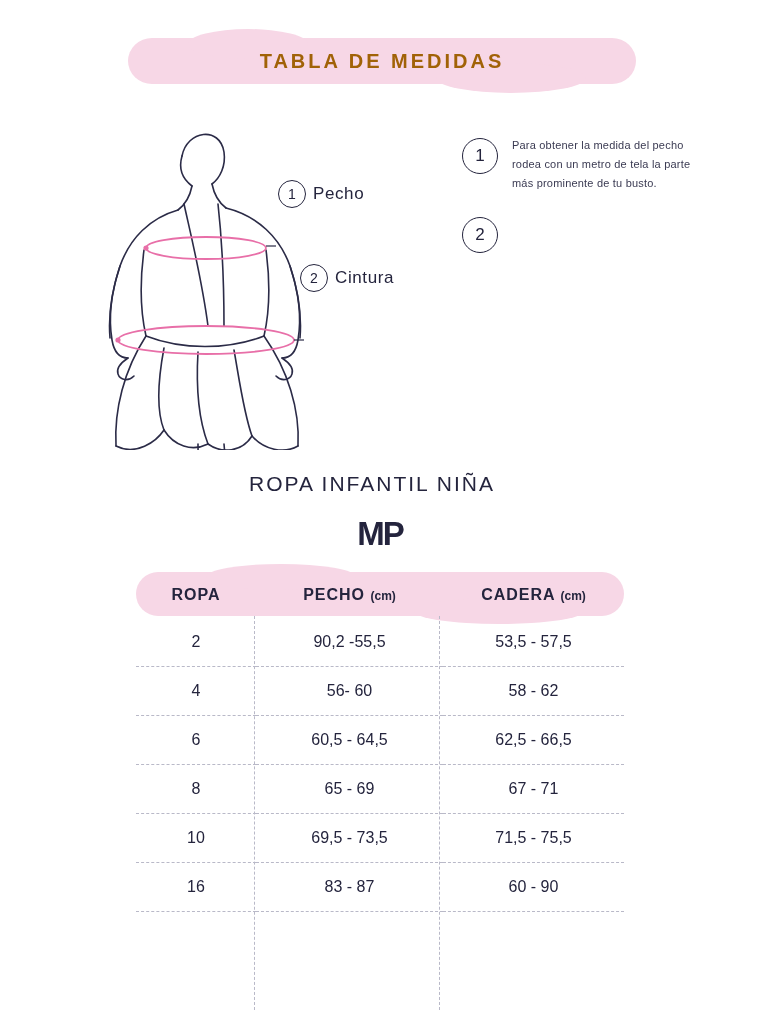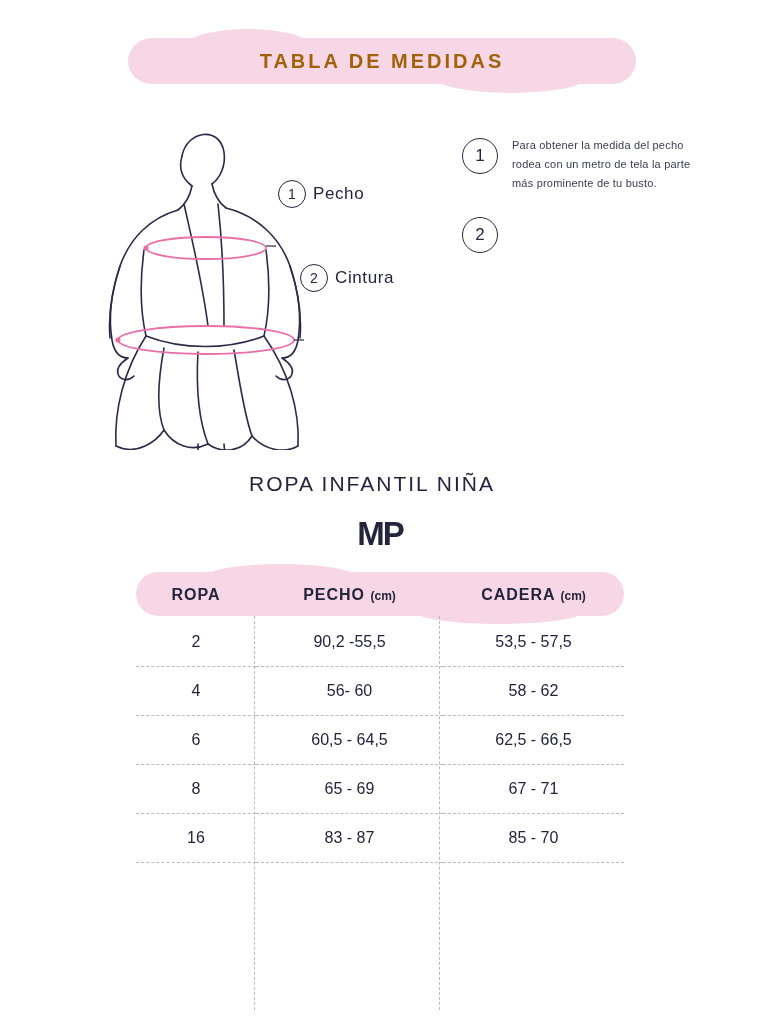--- a/index.html
+++ b/index.html
@@ -360,19 +360,24 @@
         <td class="col-talla">6</td>
         <td class="col-pecho">60,5 - 64,5</td>
         <td>62,5 - 66,5</td>
       </tr>
       <tr>
         <td class="col-talla">8</td>
         <td class="col-pecho">65 - 69</td>
         <td>67 - 71</td>
       </tr>
       <tr>
+        <td class="col-talla">10</td>
+        <td class="col-pecho">69,5 - 73,5</td>
+        <td>71,5 - 75,5</td>
+      </tr>
+      <tr>
         <td class="col-talla">16</td>
         <td class="col-pecho">83 - 87</td>
-        <td>85 - 70</td>
+        <td>60 - 90</td>
       </tr>
     </tbody>
   </table>
 </div>
 
 </body></html>

